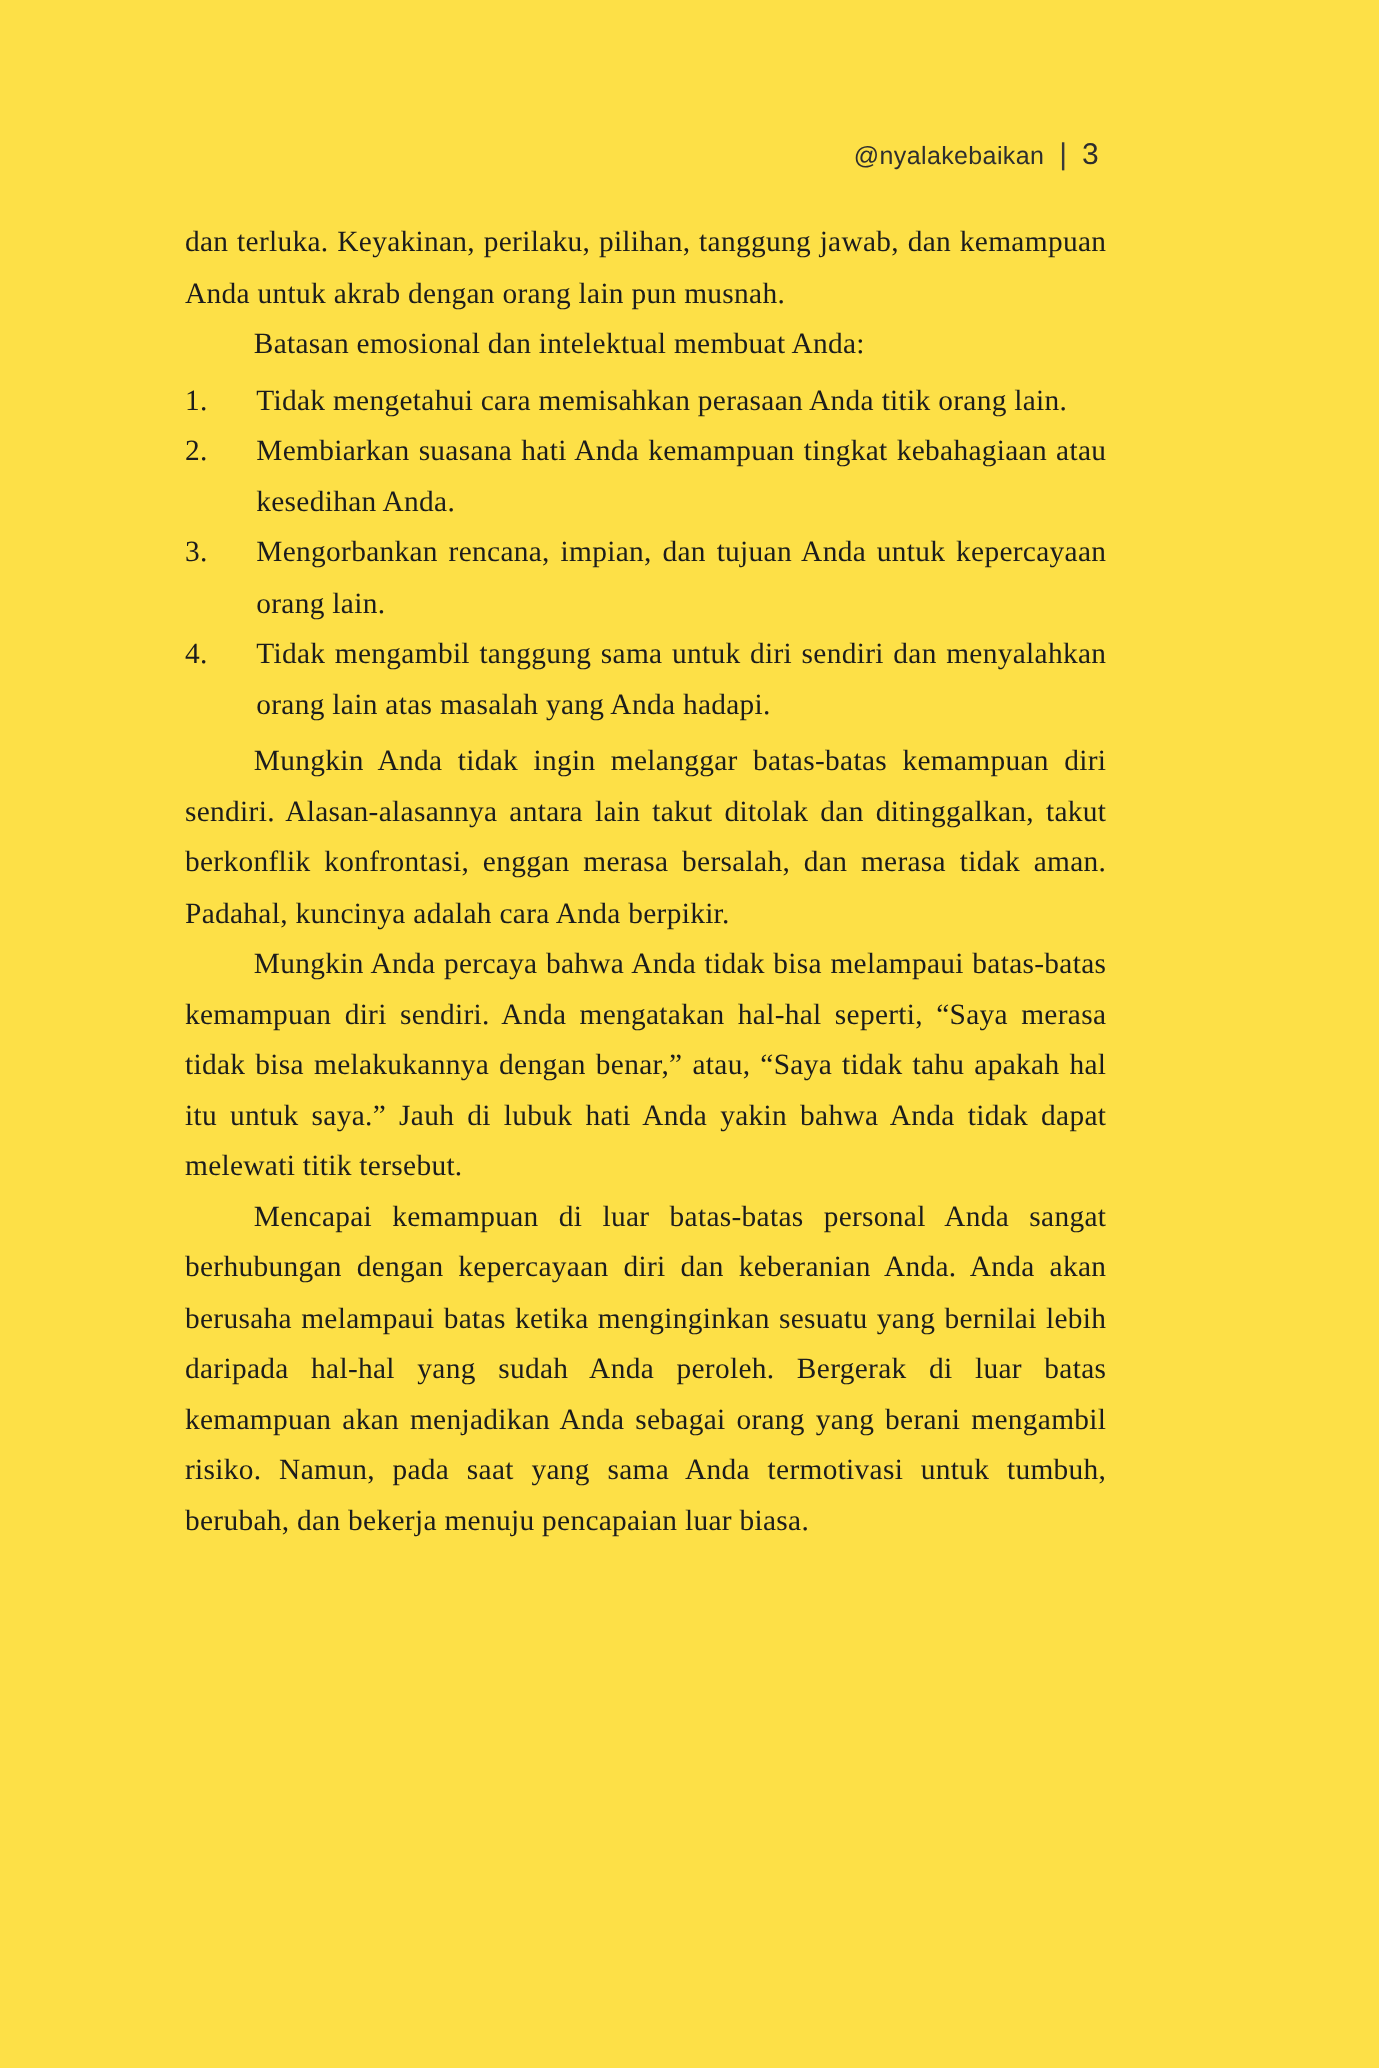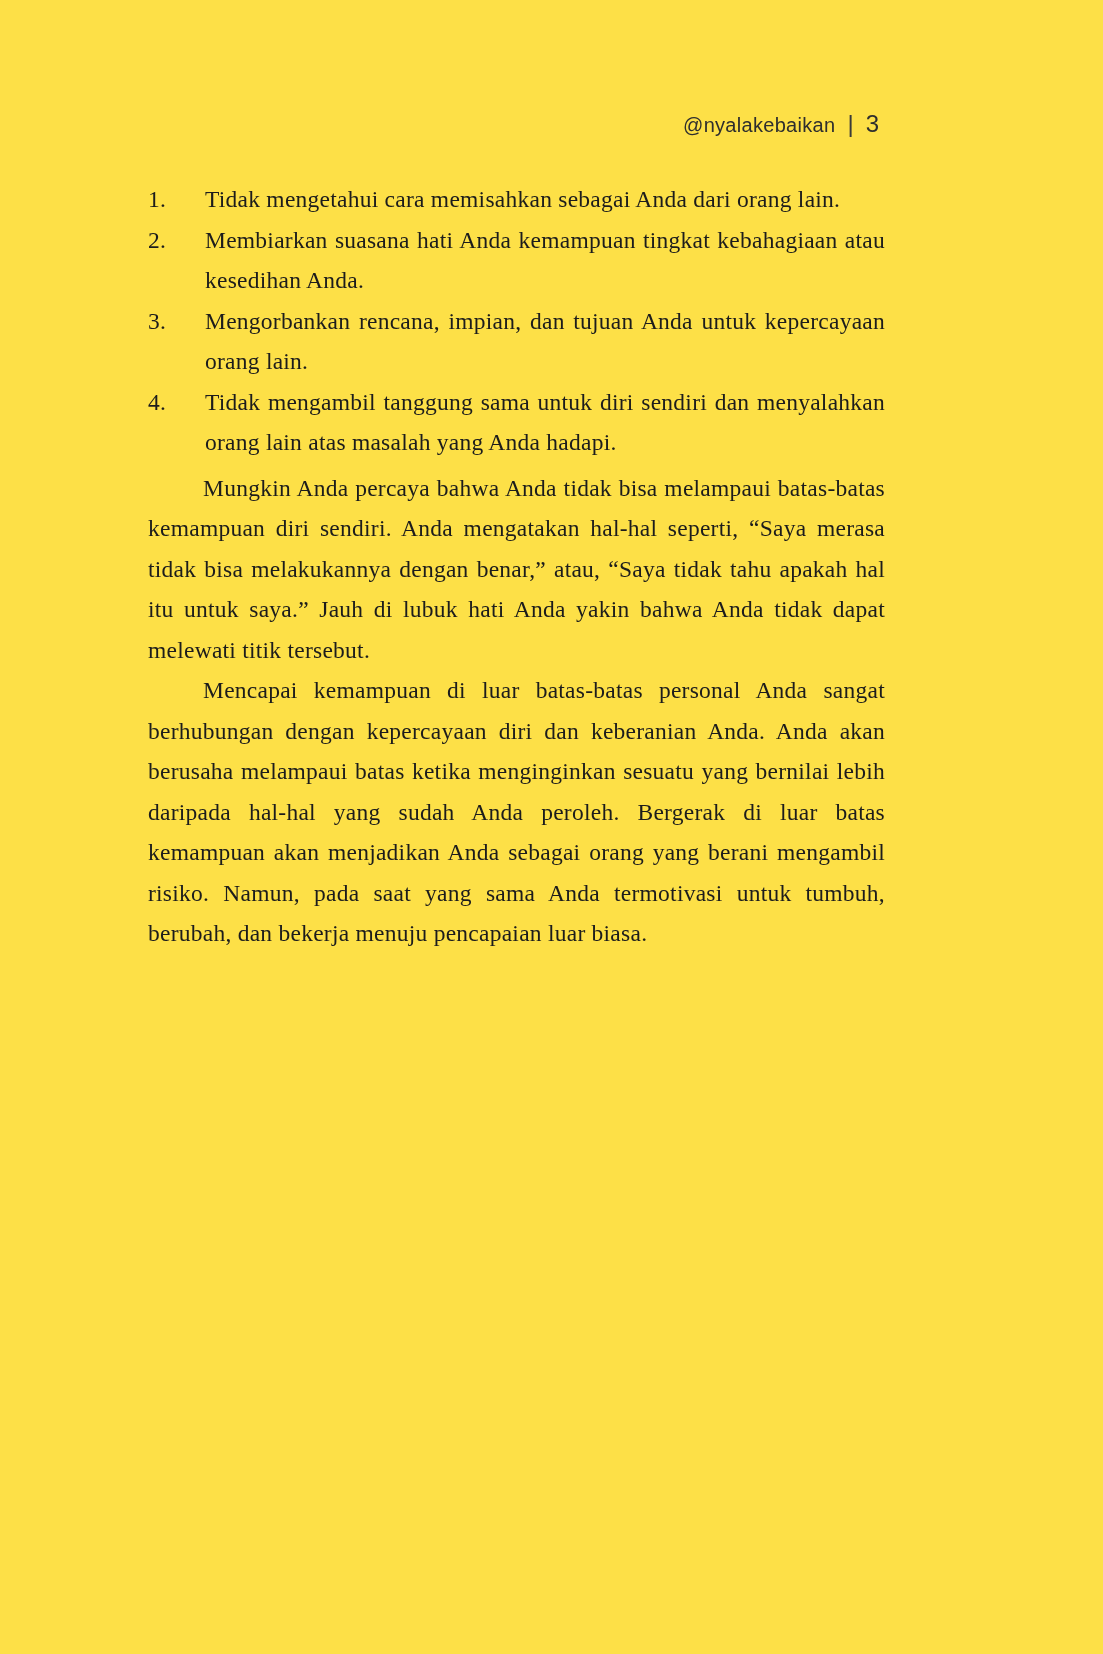--- a/index.html
+++ b/index.html
@@ -78,41 +78,44 @@
 <div class="page">
 
   <header class="page-header">
     <span class="handle">@nyalakebaikan</span>
     <span class="sep">|</span>
     <span class="pnum">3</span>
   </header>
 
   <main class="body-text">
 
+    <p>dan terluka. Keyakinan, perilaku, pilihan, tanggung jawab, dan kemampuan Anda untuk akrab dengan orang lain pun musnah.</p>
 
+    <p class="indent">Batasan emosional dan intelektual membuat Anda:</p>
 
     <ol class="numbered">
       <li>
         <span class="num">1.</span>
-        <span class="li-text">Tidak mengetahui cara memisahkan sebagai Anda dari orang lain.</span>
+        <span class="li-text">Tidak mengetahui cara memisahkan perasaan Anda titik orang lain.</span>
       </li>
       <li>
         <span class="num">2.</span>
         <span class="li-text">Membiarkan suasana hati Anda kemampuan tingkat kebahagiaan atau kesedihan Anda.</span>
       </li>
       <li>
         <span class="num">3.</span>
         <span class="li-text">Mengorbankan rencana, impian, dan tujuan Anda untuk kepercayaan orang lain.</span>
       </li>
       <li>
         <span class="num">4.</span>
         <span class="li-text">Tidak mengambil tanggung sama untuk diri sendiri dan menyalahkan orang lain atas masalah yang Anda hadapi.</span>
       </li>
     </ol>
 
+    <p class="indent">Mungkin Anda tidak ingin melanggar batas-batas kemampuan diri sendiri. Alasan-alasannya antara lain takut ditolak dan ditinggalkan, takut berkonflik konfrontasi, enggan merasa bersalah, dan merasa tidak aman. Padahal, kuncinya adalah cara Anda berpikir.</p>
 
     <p class="indent">Mungkin Anda percaya bahwa Anda tidak bisa melampaui batas-batas kemampuan diri sendiri. Anda mengatakan hal-hal seperti, “Saya merasa tidak bisa melakukannya dengan benar,” atau, “Saya tidak tahu apakah hal itu untuk saya.” Jauh di lubuk hati Anda yakin bahwa Anda tidak dapat melewati titik tersebut.</p>
 
     <p class="indent">Mencapai kemampuan di luar batas-batas personal Anda sangat berhubungan dengan kepercayaan diri dan keberanian Anda. Anda akan berusaha melampaui batas ketika menginginkan sesuatu yang bernilai lebih daripada hal-hal yang sudah Anda peroleh. Bergerak di luar batas kemampuan akan menjadikan Anda sebagai orang yang berani mengambil risiko. Namun, pada saat yang sama Anda termotivasi untuk tumbuh, berubah, dan bekerja menuju pencapaian luar biasa.</p>
 
   </main>
 
 </div>
 
 </body></html>

